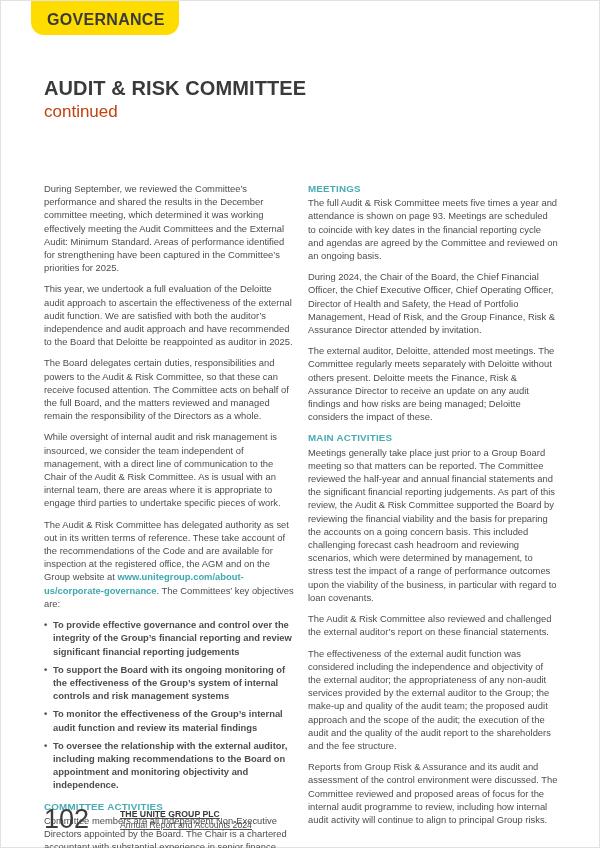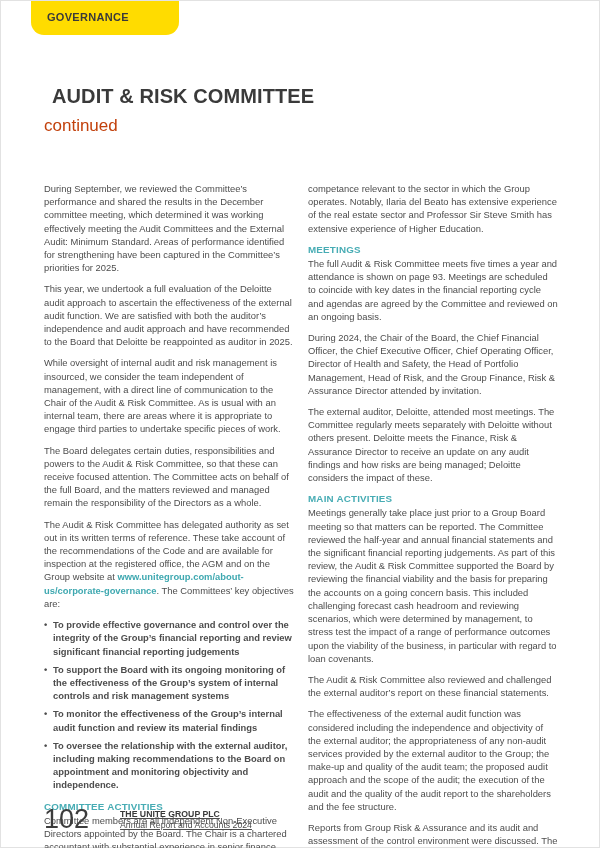--- a/index.html
+++ b/index.html
@@ -19,29 +19,29 @@
     background: #ffffff;
   }
   
   .gov-tag {
     position: absolute;
     top: 0; left: 30px;
     width: 148px; height: 34px;
     background: #FFDC00;
     border-radius: 0 0 13px 13px;
     color: #3a3a3a;
-    font-size: 11px;
+    font-size: 16px;
     font-weight: 700;
     letter-spacing: 0.3px;
     padding: 10px 0 0 16px;
   }
   
   .title-block { position: absolute; left: 43px; top: 76px; }
   .page-title {
-    margin: 8px;
+    margin: 0;
     font-size: 20px;
     font-weight: 700;
     color: #3a3a3a;
     letter-spacing: 0.1px;
   }
   .page-subtitle {
     margin: 2px 0 0 0;
     font-size: 17px;
     font-weight: 400;
     color: #c2410c;
@@ -127,38 +127,37 @@
   <div class="title-block">
     <h1 class="page-title">AUDIT &amp; RISK COMMITTEE</h1>
     <div class="page-subtitle">continued</div>
   </div>
 
   <div class="columns">
 
     <div class="col">
       <p>During September, we reviewed the Committee’s performance and shared the results in the December committee meeting, which determined it was working effectively meeting the Audit Committees and the External Audit: Minimum Standard. Areas of performance identified for strengthening have been captured in the Committee’s priorities for 2025.</p>
       <p>This year, we undertook a full evaluation of the Deloitte audit approach to ascertain the effectiveness of the external audit function. We are satisfied with both the auditor’s independence and audit approach and have recommended to the Board that Deloitte be reappointed as auditor in 2025.</p>
+      <p>The Board delegates certain duties, responsibilities and powers to the Audit &amp; Risk Committee, so that these can receive focused attention. The Committee acts on behalf of the full Board, and the matters reviewed and managed remain the responsibility of the Directors as a whole.</p>
       <p>While oversight of internal audit and risk management is insourced, we consider the team independent of management, with a direct line of communication to the Chair of the Audit &amp; Risk Committee. As is usual with an internal team, there are areas where it is appropriate to engage third parties to undertake specific pieces of work.</p>
-      <p>The Board delegates certain duties, responsibilities and powers to the Audit &amp; Risk Committee, so that these can receive focused attention. The Committee acts on behalf of the full Board, and the matters reviewed and managed remain the responsibility of the Directors as a whole.</p>
 
       <p><span>The Audit &amp; Risk Committee has delegated authority as set out in its written terms of reference. These take account of the recommendations of the Code and are available for inspection at the registered office, the AGM and on the Group website at </span><a class="web-link">www.unitegroup.com/about-us/corporate-governance</a><span>. The Committees’ key objectives are:</span></p>
 
       <ul class="objectives">
         <li><span>To provide effective governance and control over the integrity of the Group’s financial reporting and review significant financial reporting judgements</span></li>
         <li><span>To support the Board with its ongoing monitoring of the effectiveness of the Group’s system of internal controls and risk management systems</span></li>
         <li><span>To monitor the effectiveness of the Group’s internal audit function and review its material findings</span></li>
         <li><span>To oversee the relationship with the external auditor, including making recommendations to the Board on appointment and monitoring objectivity and independence.</span></li>
       </ul>
 
       <h2 class="sec-heading">COMMITTEE ACTIVITIES</h2>
       <p>Committee members are all independent Non-Executive Directors appointed by the Board. The Chair is a chartered accountant with substantial experience in senior finance roles, including as Chief Financial Officer of a UK-listed company and as Audit Committee chairs of other listed and non-listed companies in the UK. The Committee as a whole has</p>
     </div>
 
     <div class="col">
-      <p>competance relevant to the sector in which the Group operates. Notably, Ilaria del Beato has extensive experience of the real estate sector and Professor Sir Steve Smith has extensive experience of Higher Education.</p>
 
       <h2 class="sec-heading">MEETINGS</h2>
       <p>The full Audit &amp; Risk Committee meets five times a year and attendance is shown on page 93. Meetings are scheduled to coincide with key dates in the financial reporting cycle and agendas are agreed by the Committee and reviewed on an ongoing basis.</p>
       <p>During 2024, the Chair of the Board, the Chief Financial Officer, the Chief Executive Officer, Chief Operating Officer, Director of Health and Safety, the Head of Portfolio Management, Head of Risk, and the Group Finance, Risk &amp; Assurance Director attended by invitation.</p>
       <p>The external auditor, Deloitte, attended most meetings. The Committee regularly meets separately with Deloitte without others present. Deloitte meets the Finance, Risk &amp; Assurance Director to receive an update on any audit findings and how risks are being managed; Deloitte considers the impact of these.</p>
 
       <h2 class="sec-heading">MAIN ACTIVITIES</h2>
       <p>Meetings generally take place just prior to a Group Board meeting so that matters can be reported. The Committee reviewed the half-year and annual financial statements and the significant financial reporting judgements. As part of this review, the Audit &amp; Risk Committee supported the Board by reviewing the financial viability and the basis for preparing the accounts on a going concern basis. This included challenging forecast cash headroom and reviewing scenarios, which were determined by management, to stress test the impact of a range of performance outcomes upon the viability of the business, in particular with regard to loan covenants.</p>
       <p>The Audit &amp; Risk Committee also reviewed and challenged the external auditor’s report on these financial statements.</p>
       <p>The effectiveness of the external audit function was considered including the independence and objectivity of the external auditor; the appropriateness of any non-audit services provided by the external auditor to the Group; the make-up and quality of the audit team; the proposed audit approach and the scope of the audit; the execution of the audit and the quality of the audit report to the shareholders and the fee structure.</p>

